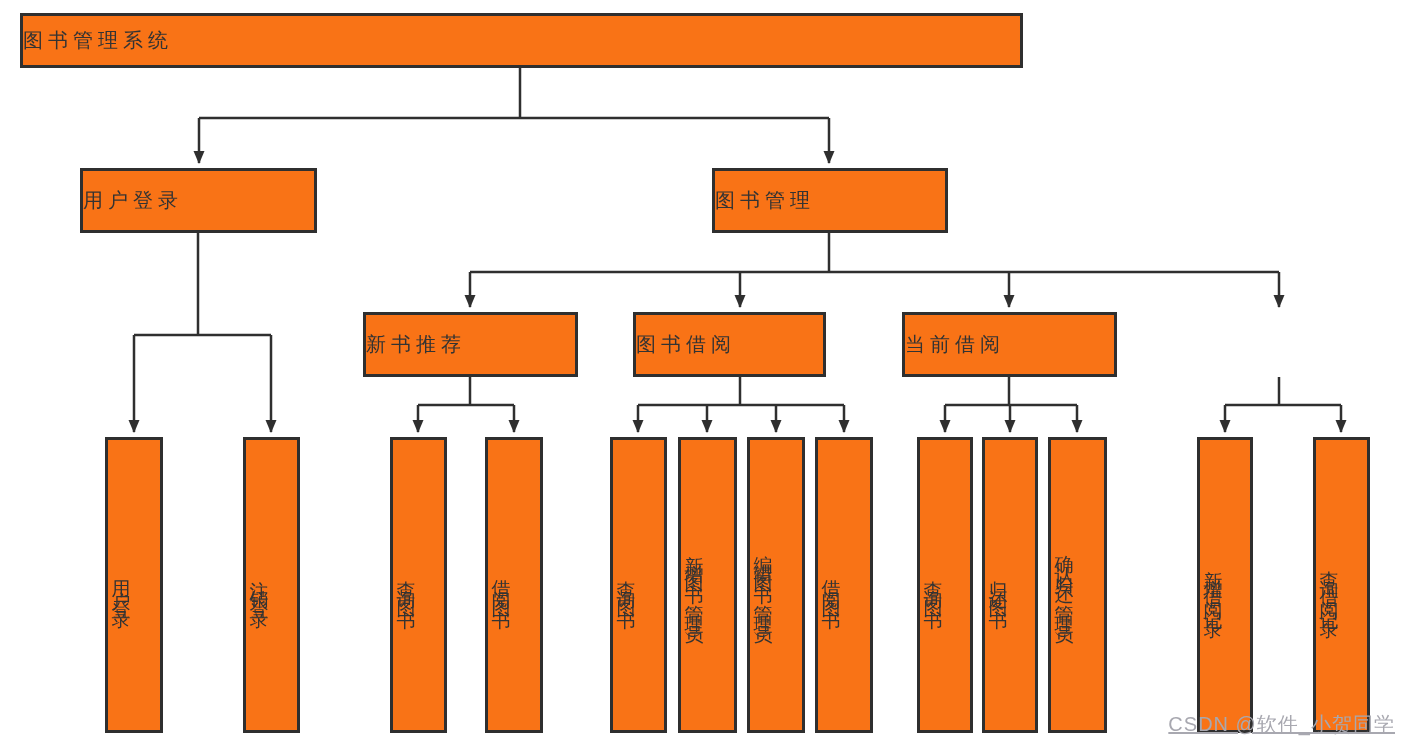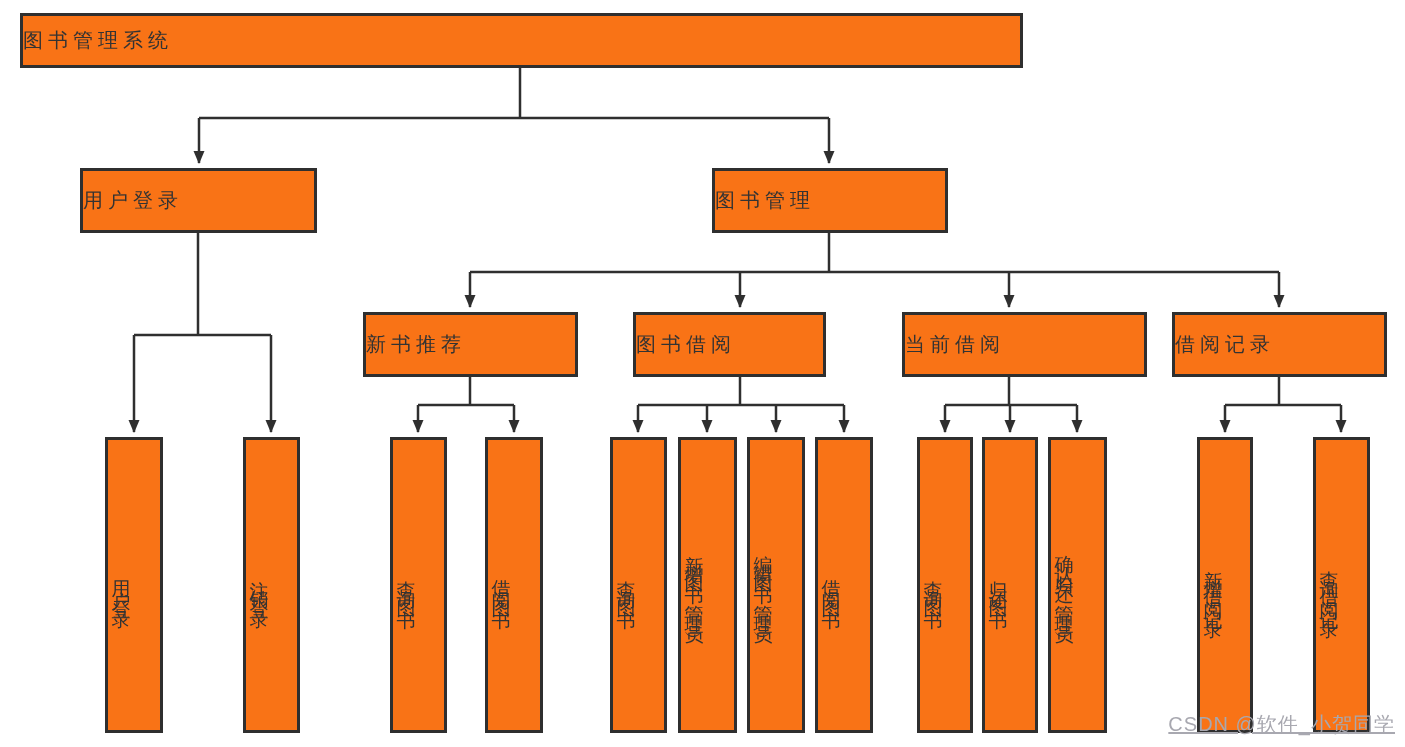--- a/index.html
+++ b/index.html
@@ -115,25 +115,22 @@
   <div class="node h" style="left:712px; top:168px; width:236px; height:65px;">
     <span>图书管理</span>
   </div>
 
   <div class="node h" style="left:363px; top:312px; width:215px; height:65px;">
     <span>新书推荐</span>
   </div>
   <div class="node h" style="left:633px; top:312px; width:193px; height:65px;">
     <span>图书借阅</span>
   </div>
-  <div class="node h" style="left:902px; top:312px; width:245px; height:65px;">
+  <div class="node h" style="left:902px; top:312px; width:215px; height:65px;">
     <span>当前借阅</span>
-  </div>
-  <div class="node h" style="left:1172px; top:312px; width:215px; height:65px;">
-    <span>借阅记录</span>
   </div>
 
   <div class="node v" style="left:105px; top:437px; width:58px; height:296px;">
     <span>用户登录</span>
   </div>
   <div class="node v" style="left:243px; top:437px; width:57px; height:296px;">
     <span>注销登录</span>
   </div>
 
   <div class="node v" style="left:390px; top:437px; width:57px; height:296px;">

